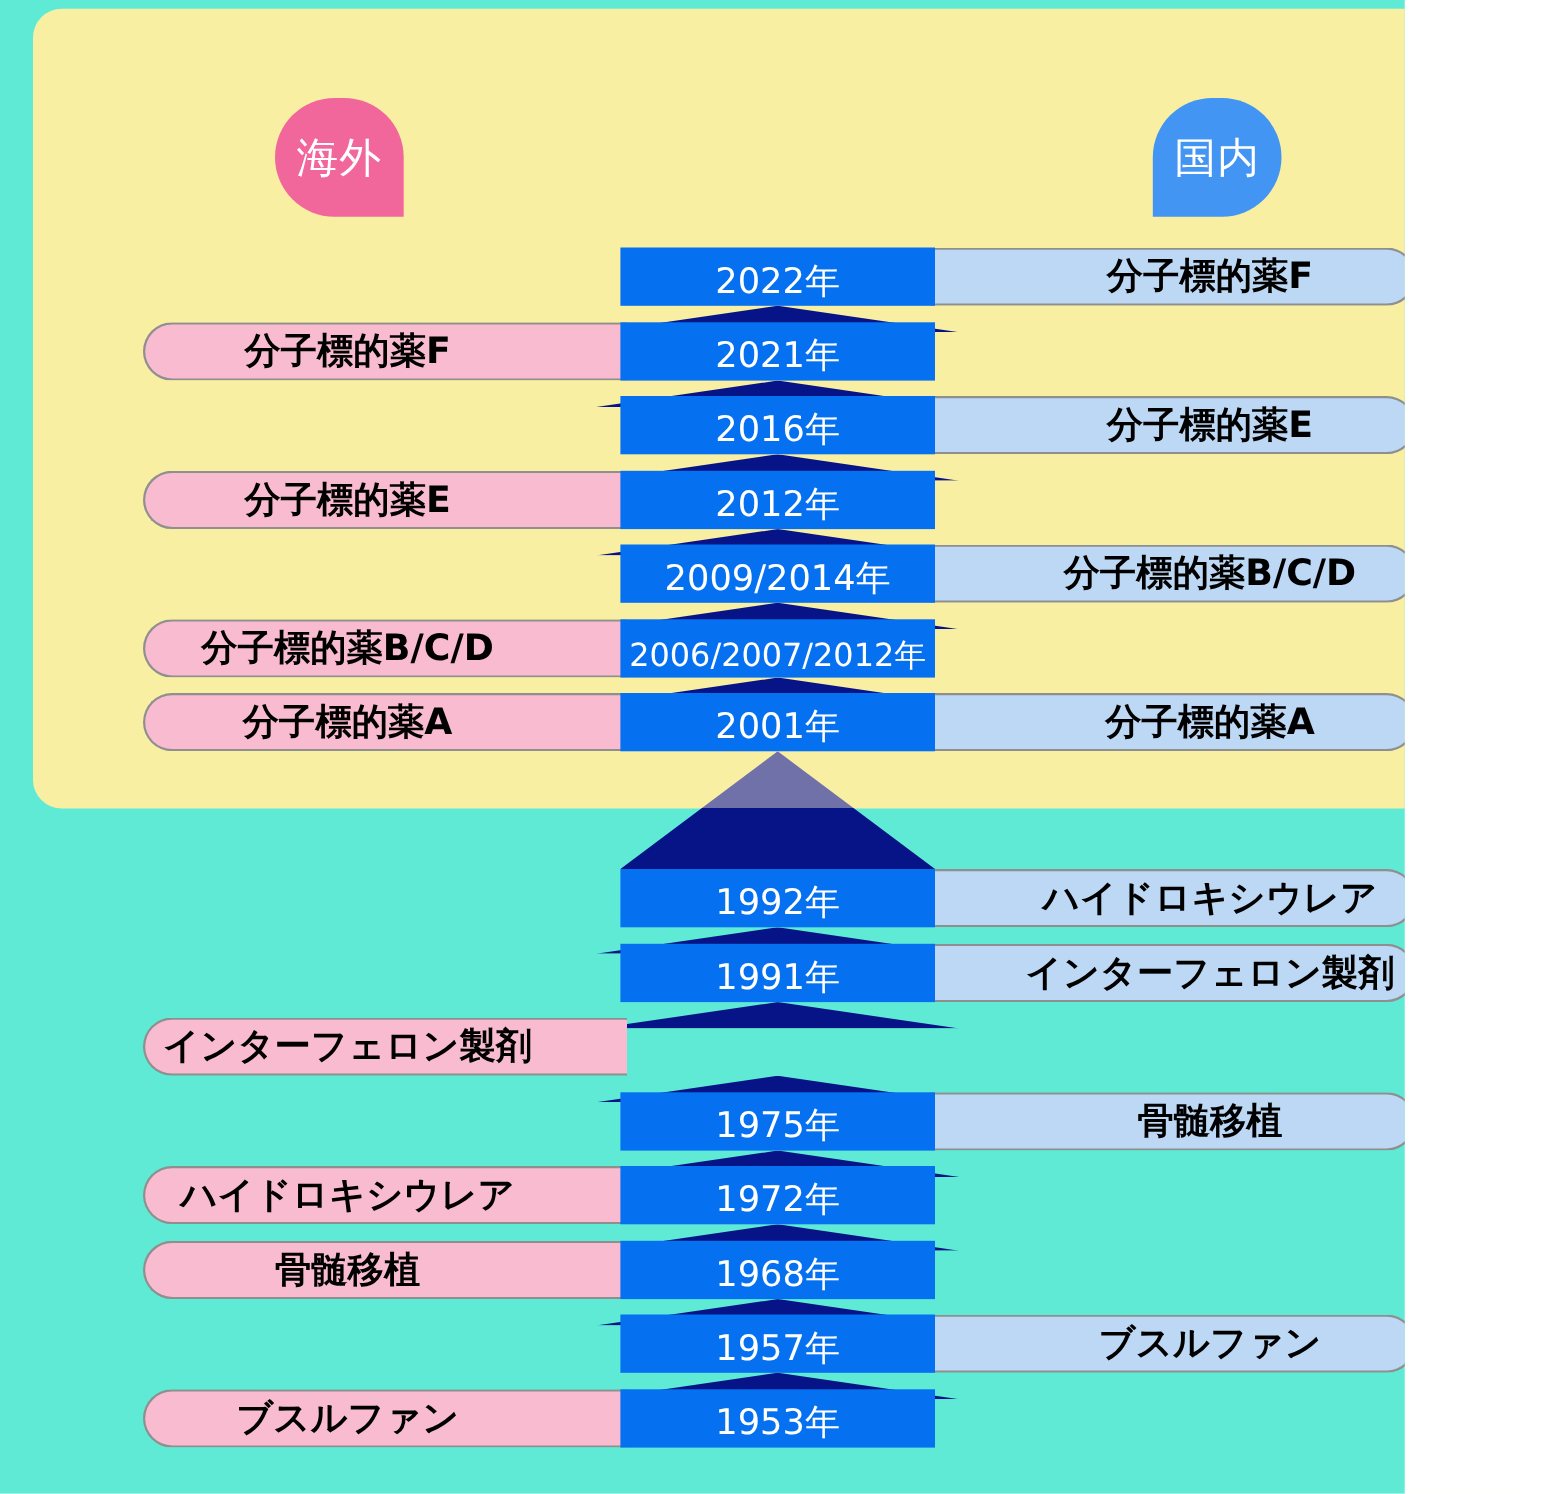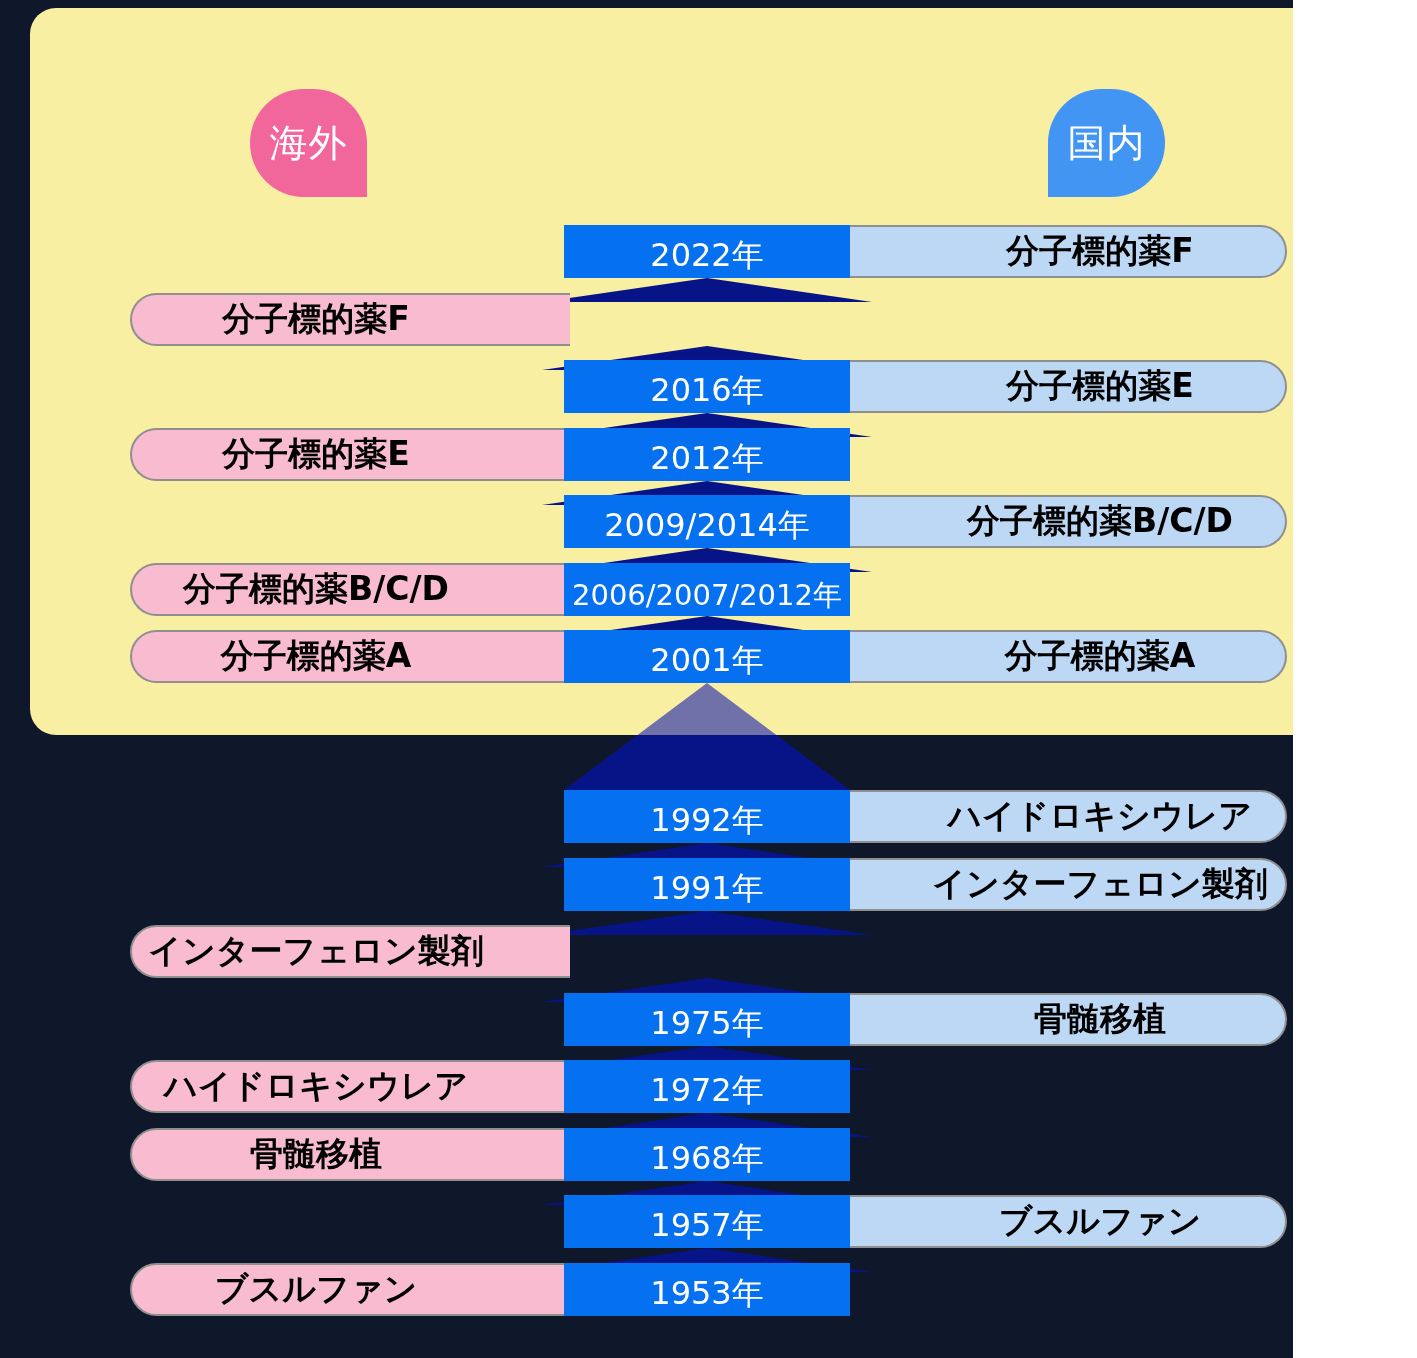--- a/index.html
+++ b/index.html
@@ -1,17 +1,17 @@
 <!DOCTYPE html>
 <html style="--panel_yellow: #F9EFA2; --box_blue: #0570F0; --navy: #071488; --purple: #7071A8; --pink_pill: #F8BBCF; --blue_pill: #BDD8F4; --pink_bubble: #F2679B; --blue_bubble: #4295F2; --pill_border: #8F8F8F;"><head>
 <meta charset="utf-8">
 <style>
   html,body{margin:0;padding:0;background:#ffffff;}
   body{font-family:"DejaVu Sans","Liberation Sans",sans-serif;}
-  .stage{position:relative;width:1277px;height:1358px;background:#0f172a;overflow:hidden;padding-left:16px;}
+  .stage{position:relative;width:1277px;height:1358px;background:#5eead4;overflow:hidden;}
 
   .panel{position:absolute;left:30px;top:8px;width:1358px;height:727px;
          background:var(--panel_yellow,#F9EFA2);border-radius:26px;z-index:0;}
 
   .bubble{position:absolute;width:117px;height:108px;z-index:2;
           display:flex;align-items:center;justify-content:center;
           color:#ffffff;font-size:38px;font-weight:400;letter-spacing:1px;}
   .bubble.overseas{left:250px;top:89px;background:var(--pink_bubble,#F2679B);
           border-radius:55px 55px 0 55px;}
   .bubble.domestic{left:1048px;top:89px;background:var(--blue_bubble,#4295F2);
@@ -80,20 +80,23 @@
       </div>
     <div class="pill right">
         <span>分子標的薬F</span>
       </div>
   </div>
 
   <div class="row" style="top:293px">
     <div class="pill left">
         <span>分子標的薬F</span>
       </div>
+    <div class="yearbox">
+        <span>2021年</span>
+      </div>
   </div>
 
   <div class="row" style="top:360px">
     <div class="yearbox">
         <span>2016年</span>
       </div>
     <div class="pill right">
         <span>分子標的薬E</span>
       </div>
   </div>

